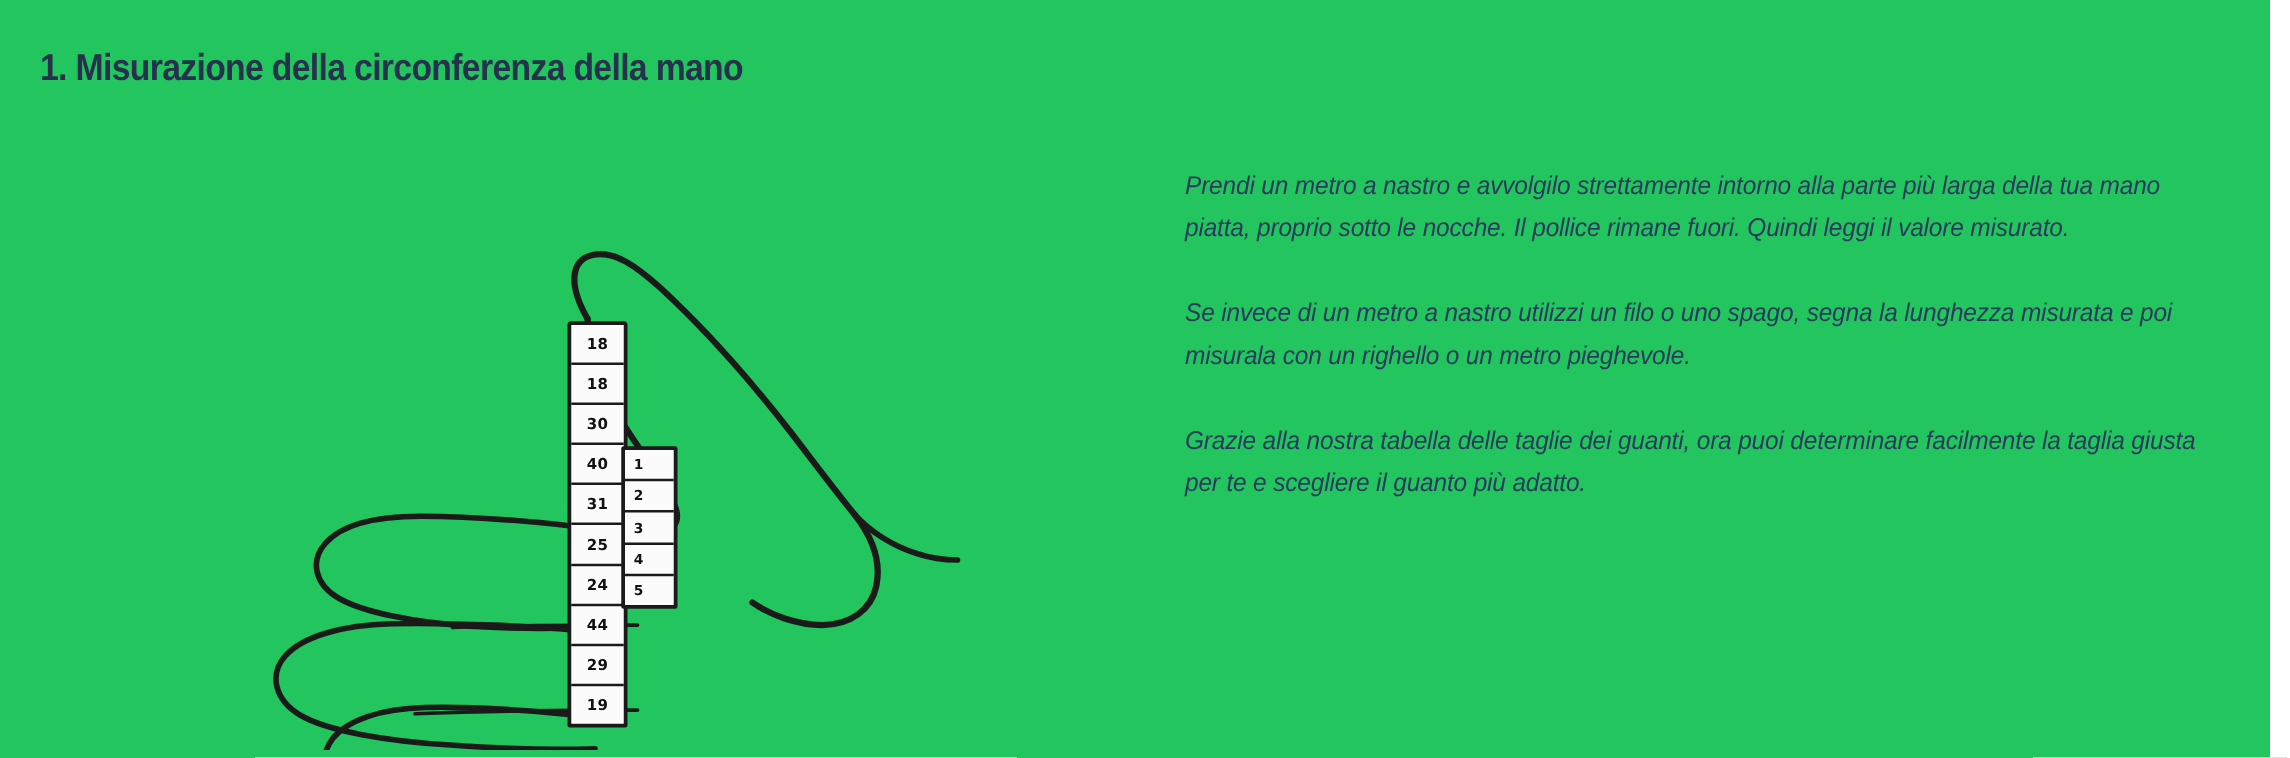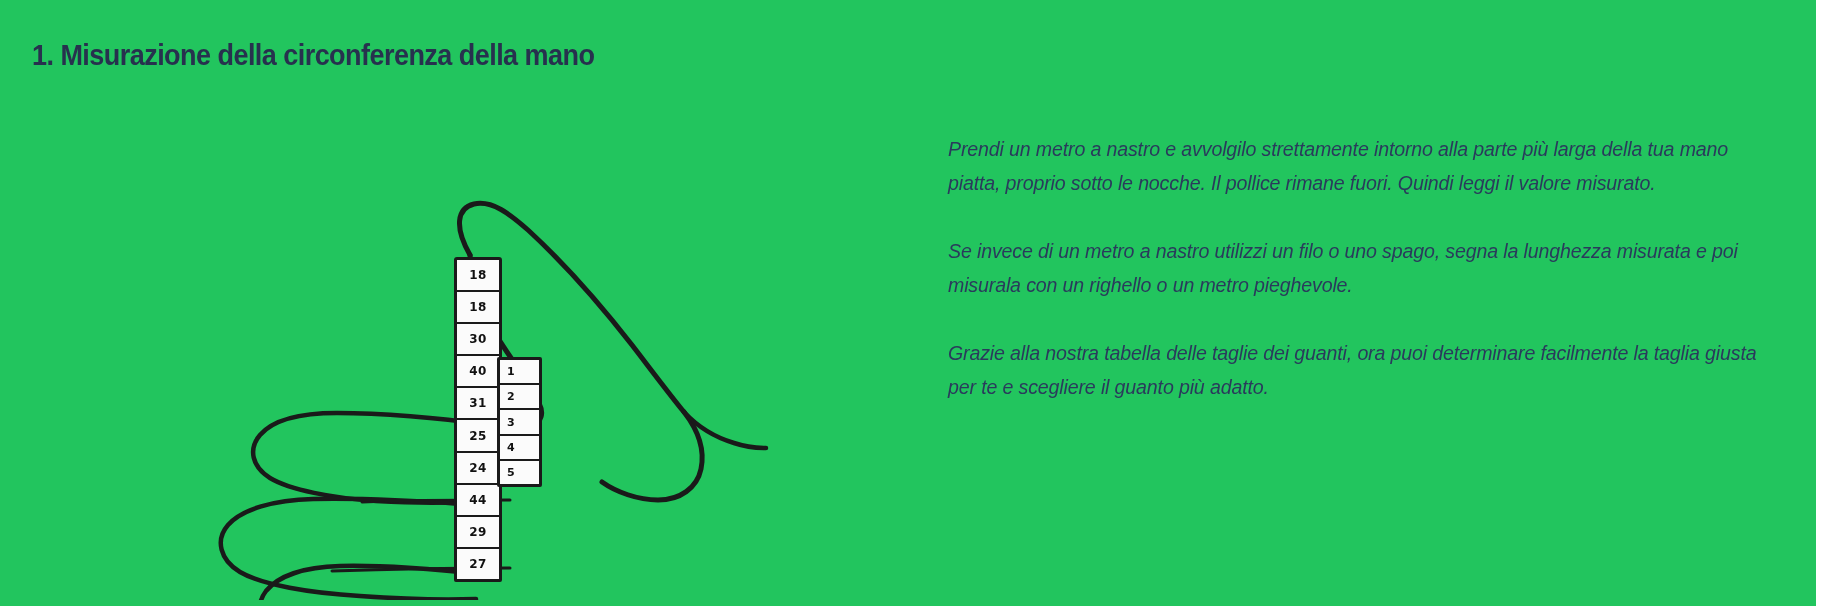--- a/index.html
+++ b/index.html
@@ -205,21 +205,21 @@
   <div id="tape-main" class="tape">
     <div class="cell">18</div>
     <div class="cell">18</div>
     <div class="cell">30</div>
     <div class="cell">40</div>
     <div class="cell">31</div>
     <div class="cell">25</div>
     <div class="cell">24</div>
     <div class="cell">44</div>
     <div class="cell">29</div>
-    <div class="cell">27</div>
+    <div class="cell">19</div>
   </div>
 
   <div id="tape-small" class="tape">
     <div class="cell">1</div>
     <div class="cell">2</div>
     <div class="cell">3</div>
     <div class="cell">4</div>
     <div class="cell">5</div>
   </div>
 

